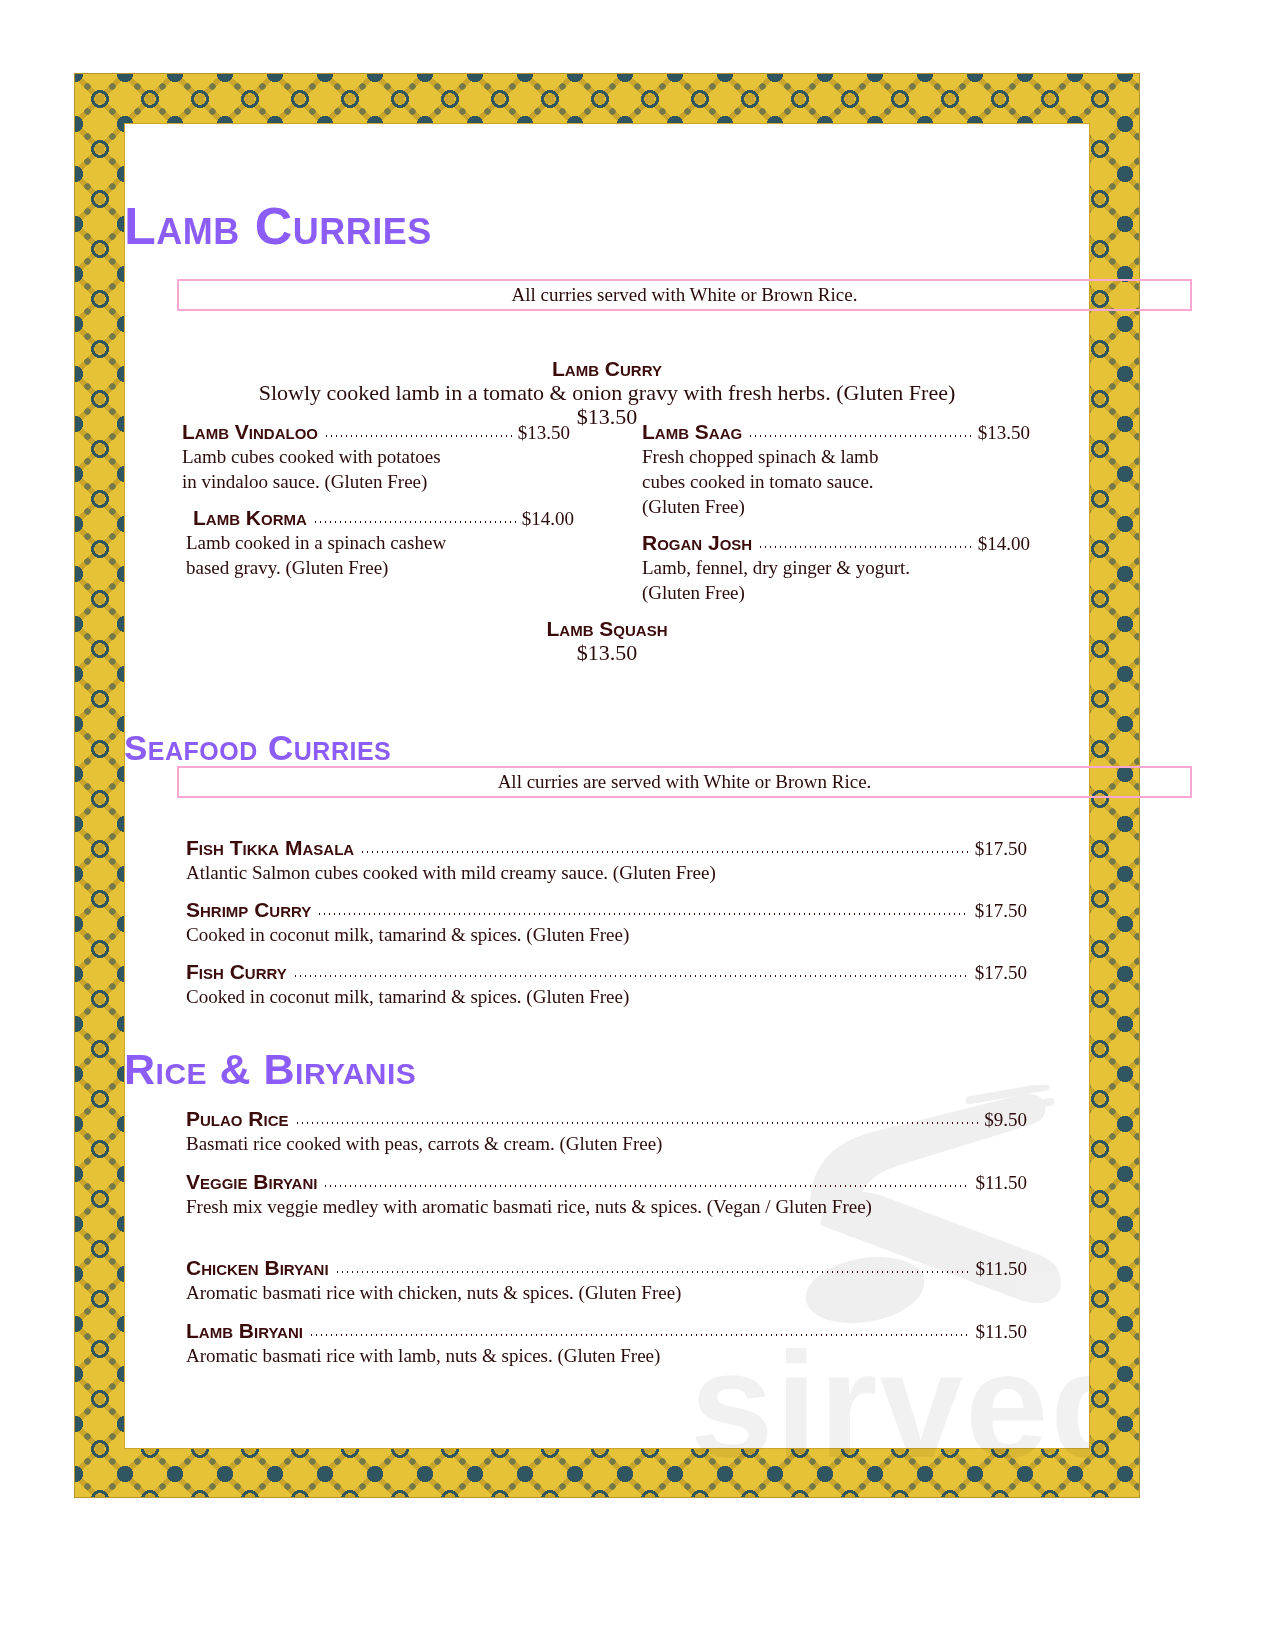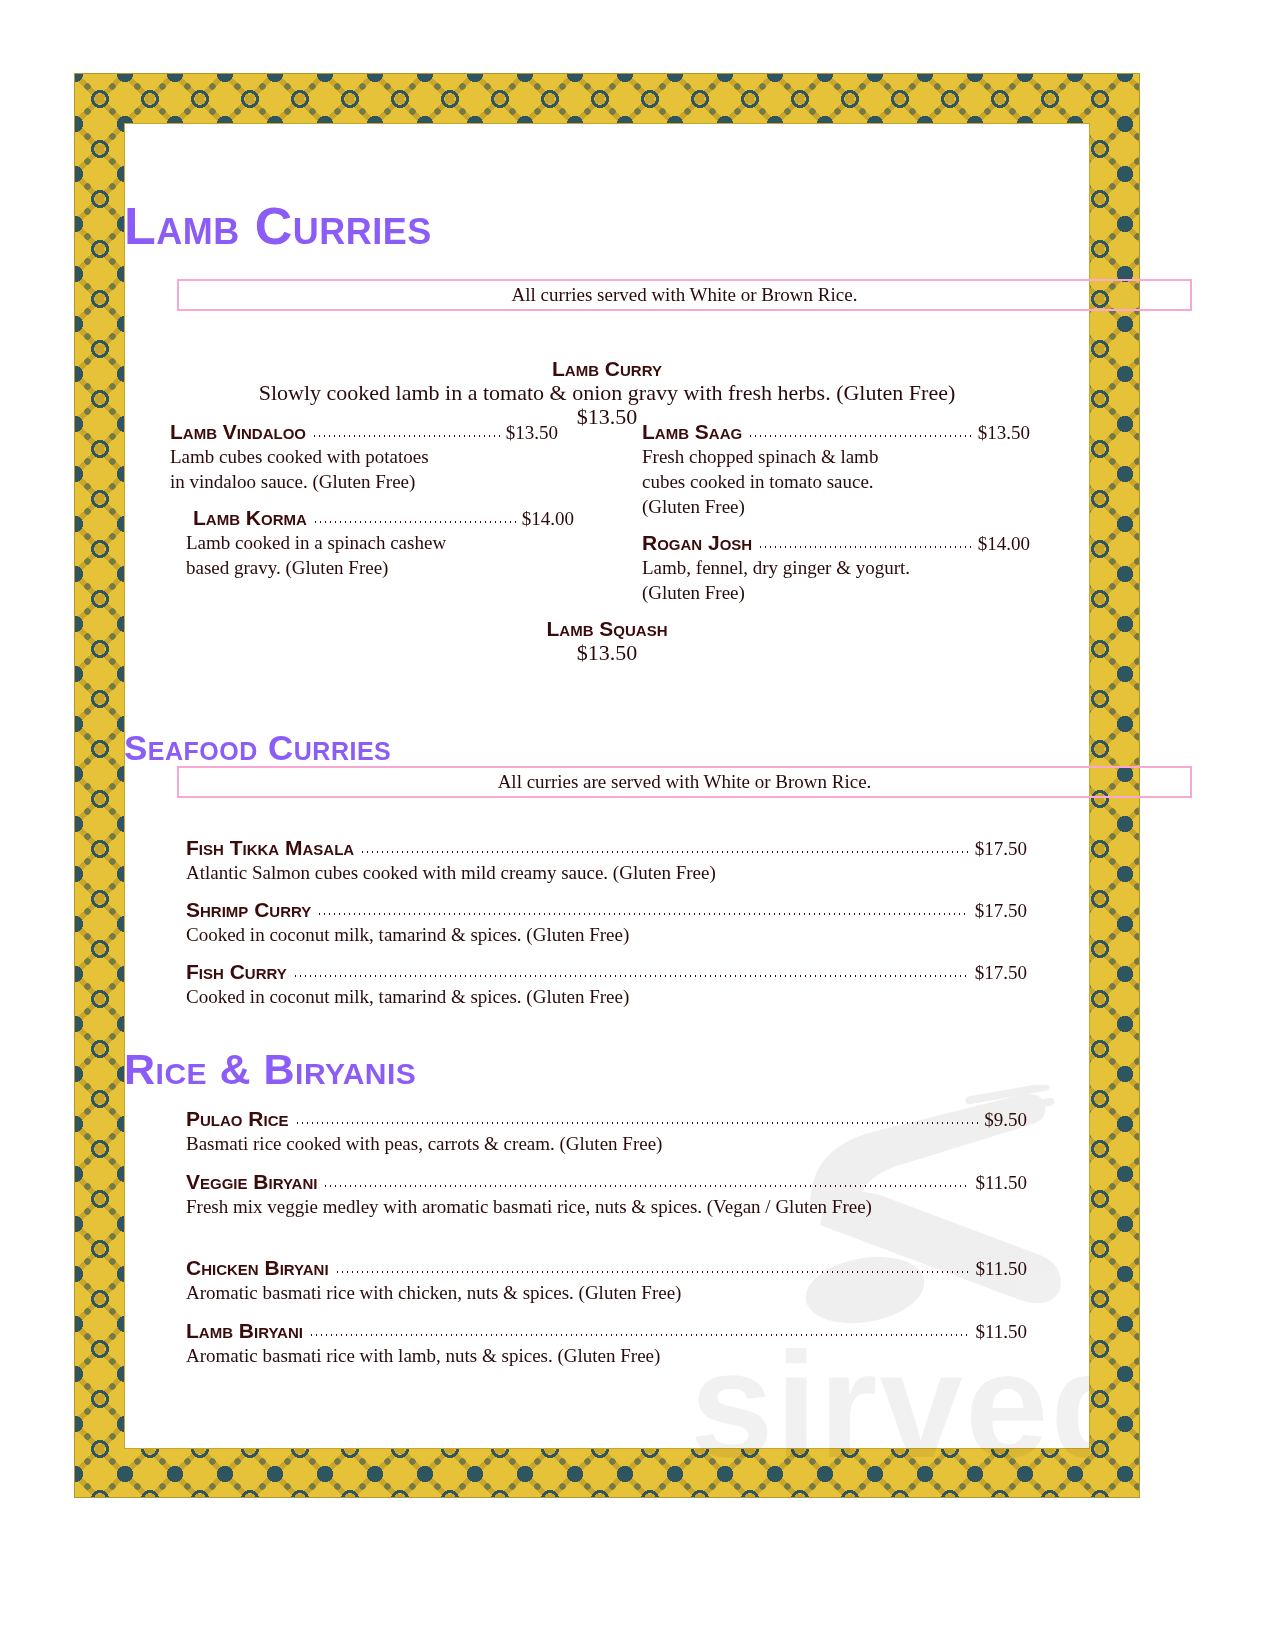--- a/index.html
+++ b/index.html
@@ -71,21 +71,21 @@
       font-size: 21px; color: #3b0b0b; flex: 0 0 auto;
     }
     .dots {
       flex: 1 1 auto; overflow: hidden; margin: 0 6px; height: 20px; position: relative; top: 1px;
       background-image: radial-gradient(circle, #3b0b0b 0.9px, transparent 1.1px);
       background-size: 5px 4px; background-repeat: repeat-x; background-position: 0 14px;
     }
     .it-price { font-size: 19px; color: #2a0a0a; flex: 0 0 auto; }
     .it-desc { font-size: 19px; line-height: 25px; color: #2a0a0a; }
 
-    .vindaloo { left: 170px; top: 419px; }
+    .vindaloo { left: 182px; top: 419px; }
     .korma { left: 186px; top: 505px; }
     .korma .it-name { padding-left: 7px; }
     .saag { left: 642px; top: 419px; }
     .rogan { left: 642px; top: 530px; }
 
     .full-item { position: absolute; left: 186px; width: 841px; }
     .fish-tikka { top: 835px; }
     .shrimp { top: 897px; }
     .fish-curry { top: 959px; }
     .pulao { top: 1106px; }

